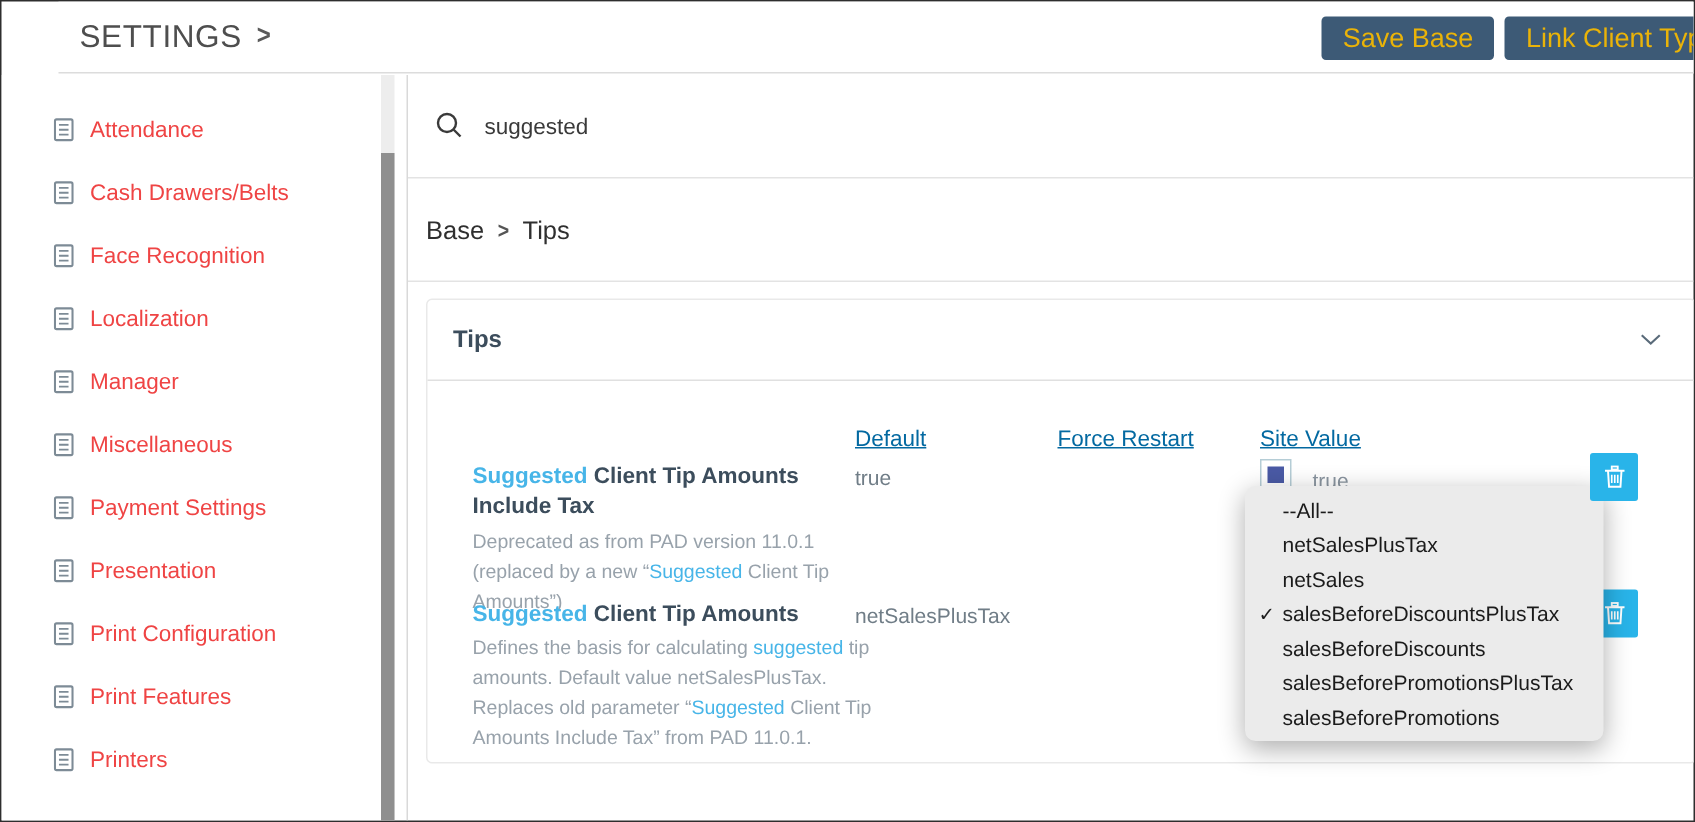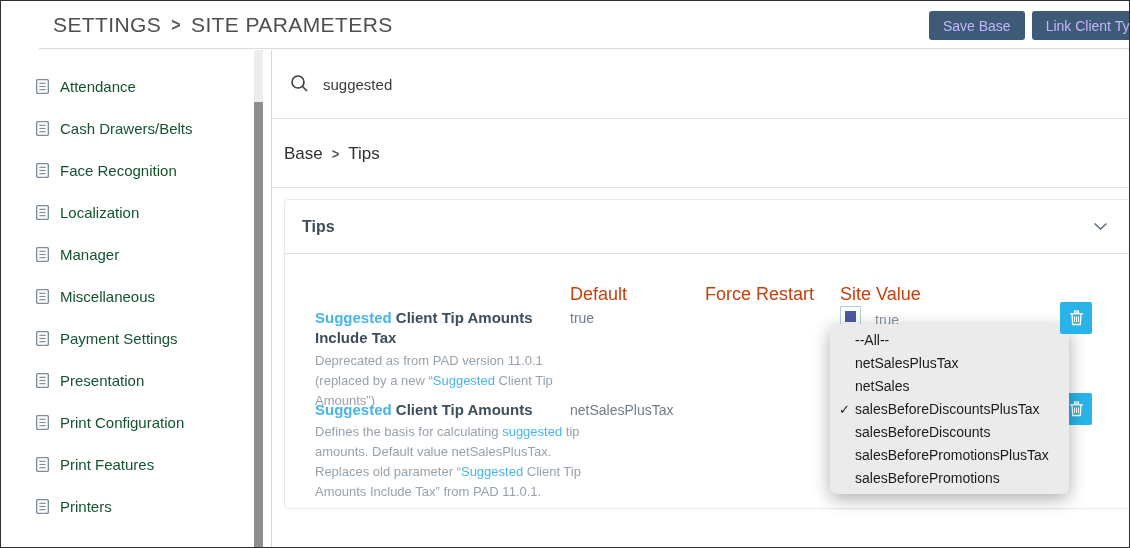--- a/index.html
+++ b/index.html
@@ -7,46 +7,46 @@
   .screen {
     position:relative; width:1130px; height:548px; background:#fff;
     border:1px solid #2e2e2e; overflow:hidden;
   }
   
   .header { position:absolute; top:0; left:0; width:100%; height:48px; background:#fff;
             border-bottom:1px solid #dcdcdc; display:flex; align-items:center;margin-left:38px; }
   .page-title { margin-left:14px; font-size:21px; color:#4e4e4e; letter-spacing:.4px; display:flex; align-items:center; gap:10px; }
   .crumb-chev { font-size:16px; color:#5a5a5a; transform:scaleY(1.15); font-weight:bold; }
   .header-buttons { position:absolute; right:8px; top:10px; display:flex; gap:7px; }
-  .hbtn { background:#3d5a76; color:#c4b5fd; border:none; border-radius:3px; height:29px;
-          padding:0 14px; font-size:14px; font-family:inherit; cursor:pointer; }
+  .hbtn { background:#3d5a76; color:#eab308; border:none; border-radius:3px; height:29px;
+          padding:0 14px; font-size:18px; font-family:inherit; cursor:pointer; }
   
   .sidebar { position:absolute; top:49px; left:0; width:253px; bottom:0; background:#fff; padding-top:15px; overflow:hidden; }
   .side-item { display:flex; align-items:center; height:42px; padding-left:33px; cursor:pointer; }
   .side-item svg { flex:0 0 auto; margin-right:9px; }
-  .side-label { font-size:15px; color:#14532d; }
+  .side-label { font-size:15px; color:#ef4444; }
   .side-scrollbar { position:absolute; top:49px; left:253px; width:9px; bottom:0; background:#ededed; }
   .side-scroll-thumb { position:absolute; top:52px; left:0; width:9px; height:447px; background:#8f8f8f; }
   .v-divider { position:absolute; top:49px; left:270px; width:1px; bottom:0; background:#d9d9d9; }
   
   .search-row { position:absolute; top:49px; left:271px; right:0; height:69px; border-bottom:1px solid #e3e3e3; }
   .search-icon { position:absolute; left:18px; top:24px; }
   .search-input { position:absolute; left:51px; top:20px; width:700px; height:28px; border:none; outline:none;
                   font-size:15px; color:#3a3a3a; font-family:inherit; background:transparent; }
   .bc-row { position:absolute; top:119px; left:271px; right:0; height:68px; border-bottom:1px solid #e3e3e3;
             display:flex; align-items:center; }
   .bc-inner { margin-left:12px; font-size:17px; color:#2f2f2f; display:flex; align-items:center; gap:9px; }
   .bc-chev { font-size:13px; color:#555; font-weight:bold; transform:scaleY(1.15); }
   
   .card { position:absolute; left:283px; top:198px; width:847px; height:310px;
           border:1px solid #e9e9e9; border-radius:4px; background:#fff; }
   .card-header { position:relative; height:54px; border-bottom:1px solid #e0e0e0; }
   .card-title { position:absolute; left:17px; top:18px; font-size:16px; font-weight:bold; color:#3c4d5c; }
   .collapse-chev { position:absolute; right:22px; top:22px; cursor:pointer; }
-  .col-head { position:absolute; top:84px; font-size:18px; color:#c2410c; cursor:pointer; }
+  .col-head { position:absolute; top:84px; font-size:15px; color:#0369a1; text-decoration:underline; cursor:pointer; }
   .col-default { left:285px; } .col-force { left:420px; } .col-site { left:555px; }
   
   .param-title { position:absolute; left:30px; width:262px; font-size:15px; font-weight:bold;
                  color:#3c4d5c; line-height:20px; }
   .param-desc { position:absolute; left:30px; width:266px; font-size:13px; color:#98a2ab; line-height:20px; }
   .hl { color:#47b5e8; }
   .def-val { position:absolute; left:285px; font-size:14px; color:#707d87; }
   .site-true { position:absolute; left:590px; top:112px; font-size:14px; color:#8a95a0; }
   .checkbox { position:absolute; left:555px; top:106px; width:21px; height:21px; background:#fff;
               border:1px solid #b5cdd6; cursor:pointer; }
@@ -64,21 +64,20 @@
 </style>
 </head>
 <body>
 
 <div class="screen">
 
   <div class="header">
     <div class="page-title">
       <span>SETTINGS</span>
       <span class="crumb-chev">&gt;</span>
-      <span>SITE PARAMETERS</span>
     </div>
     <div class="header-buttons">
       <button class="hbtn">Save Base</button>
       <button class="hbtn">Link Client Type</button>
     </div>
   </div>
 
   <div class="sidebar">
     <div class="side-item">
       <svg width="17" height="17" viewBox="0 0 16 16">

